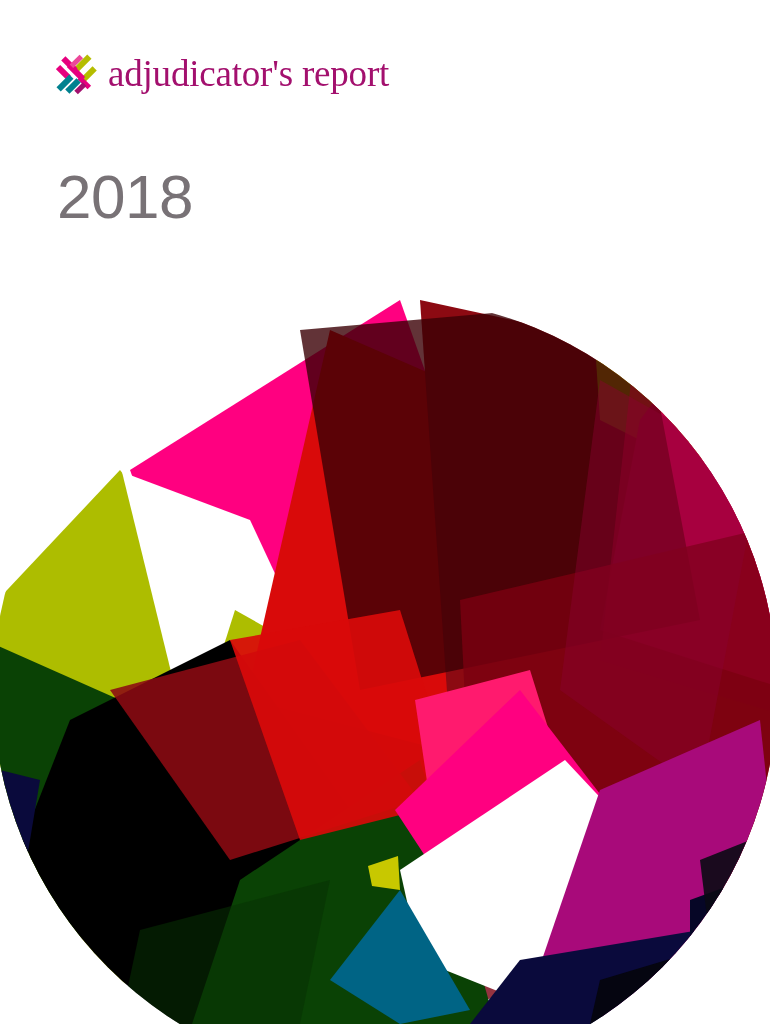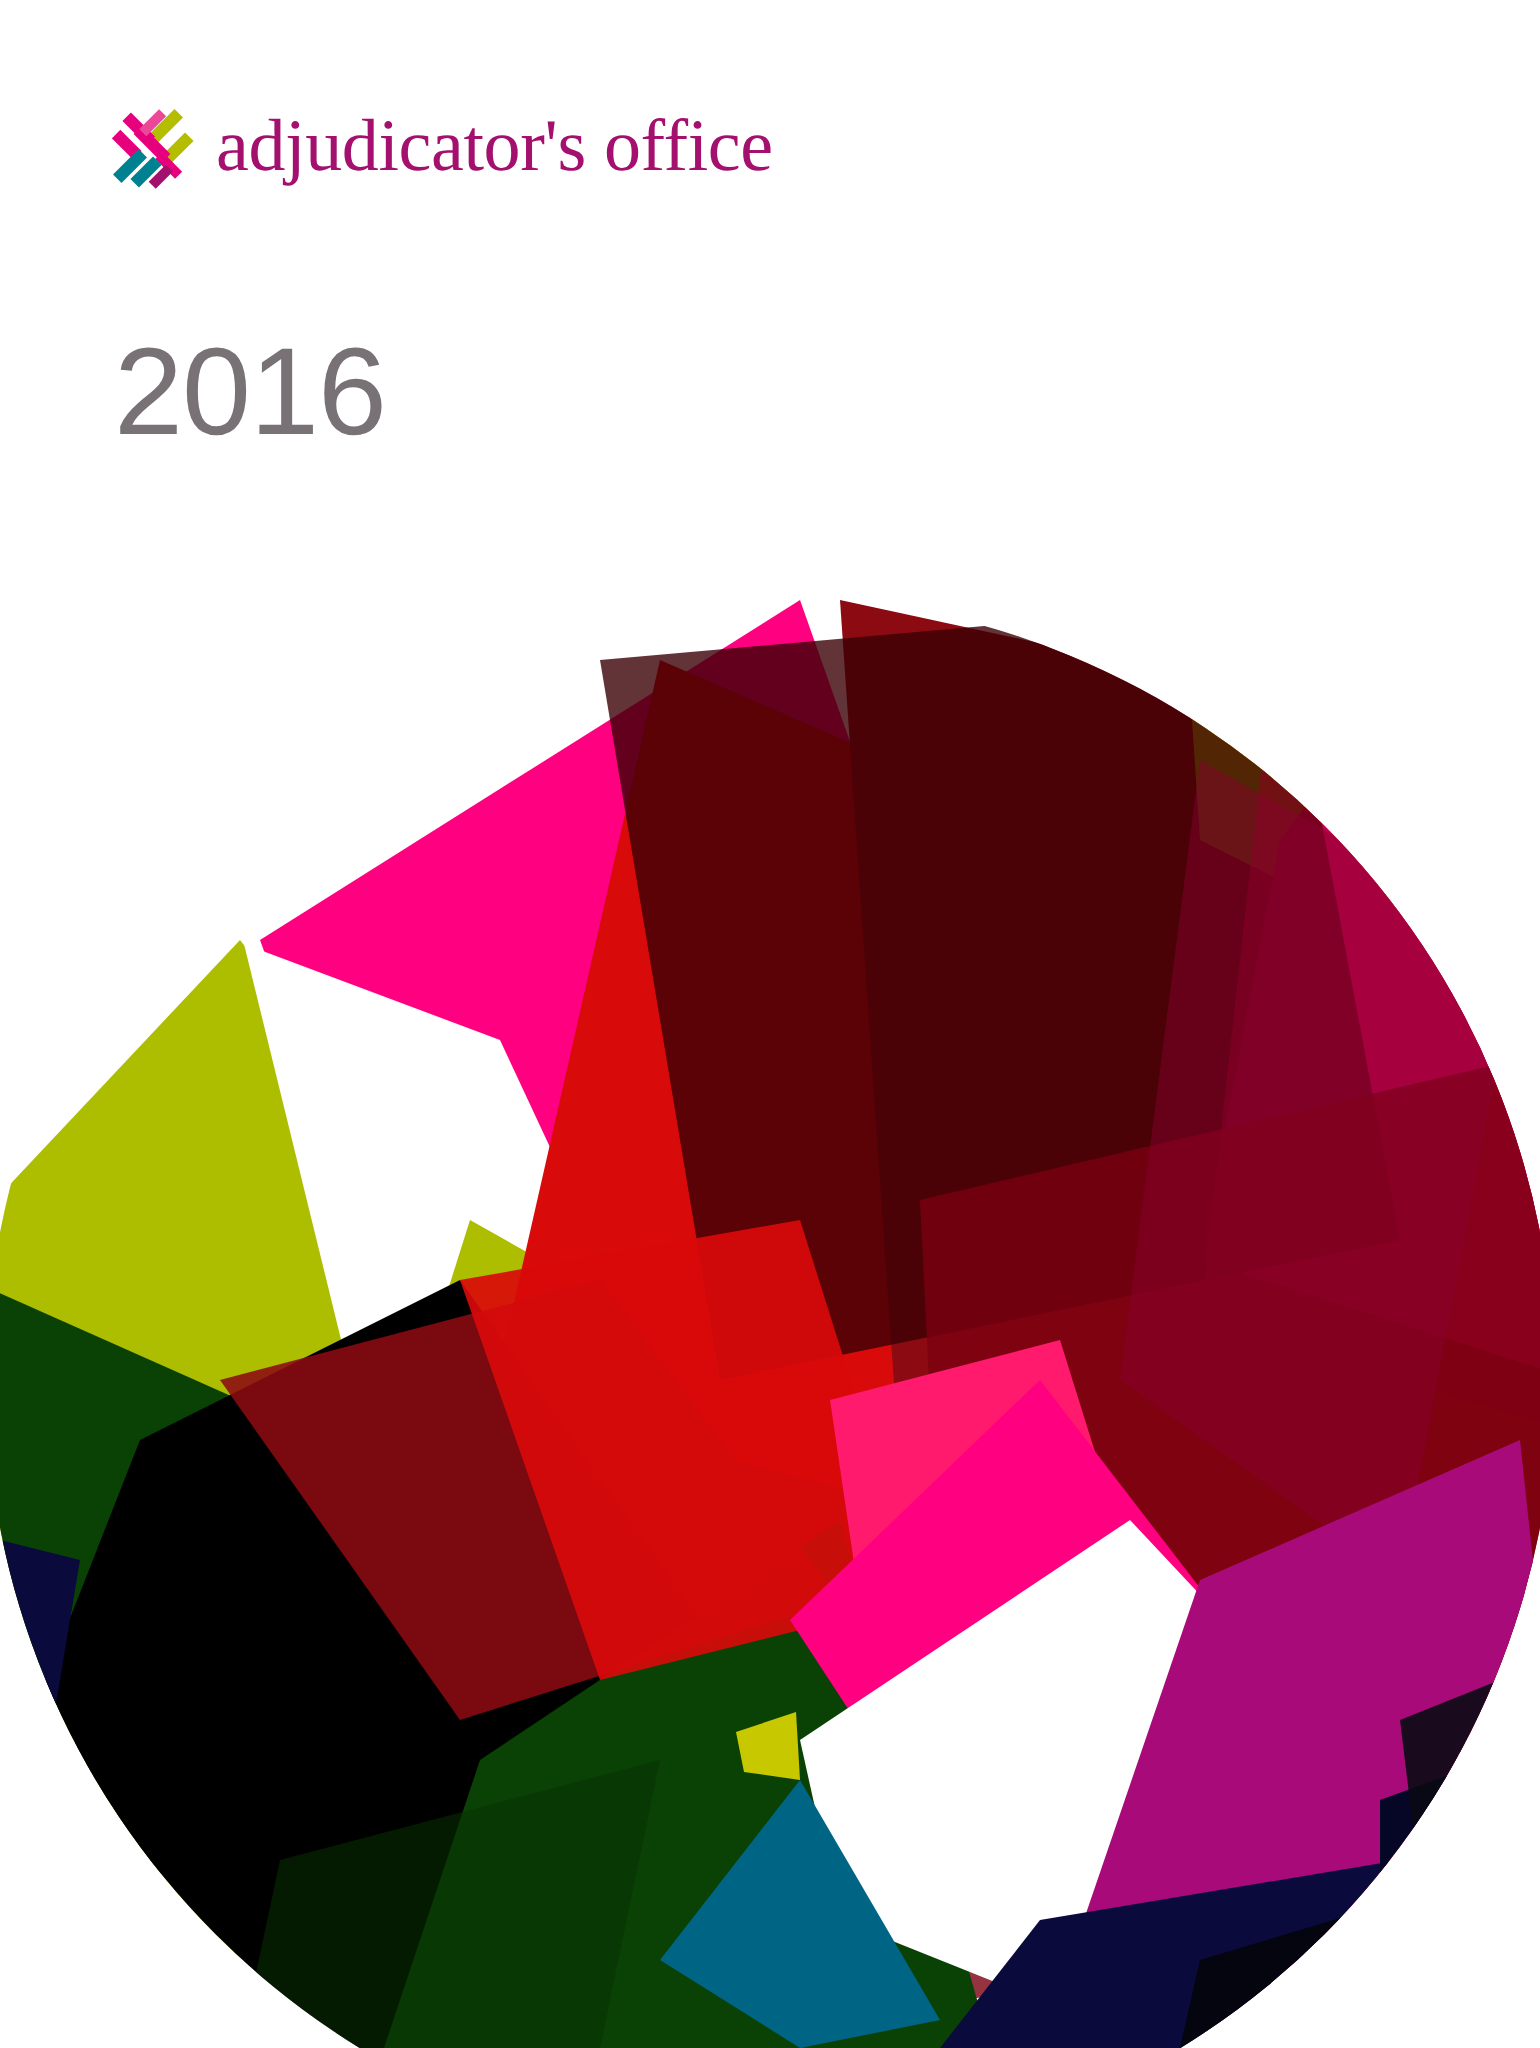--- a/index.html
+++ b/index.html
@@ -171,20 +171,20 @@
           <rect x="18" y="2" width="5" height="14" fill="#EC4899" transform="rotate(45 20 9)"></rect>
           <rect x="26" y="24" width="5" height="14" fill="#E6007E" transform="rotate(-45 28 31)"></rect>
 
           <rect x="6" y="22" width="6" height="18" fill="#00818F" transform="rotate(45 9 31)"></rect>
           <rect x="14" y="26" width="6" height="16" fill="#00818F" transform="rotate(45 17 34)"></rect>
 
           <rect x="22" y="30" width="5" height="12" fill="#A3106E" transform="rotate(45 24 36)"></rect>
         </g>
       </svg>
     </span>
-    <span class="wordmark">adjudicator's office</span>
+    <span class="wordmark">adjudicator's report</span>
   </div>
 
   <div class="title-block">
-    <div class="title-line">2016</div>
+    <div class="title-line">2018</div>
   </div>
 
 </div>
 
 </body></html>

